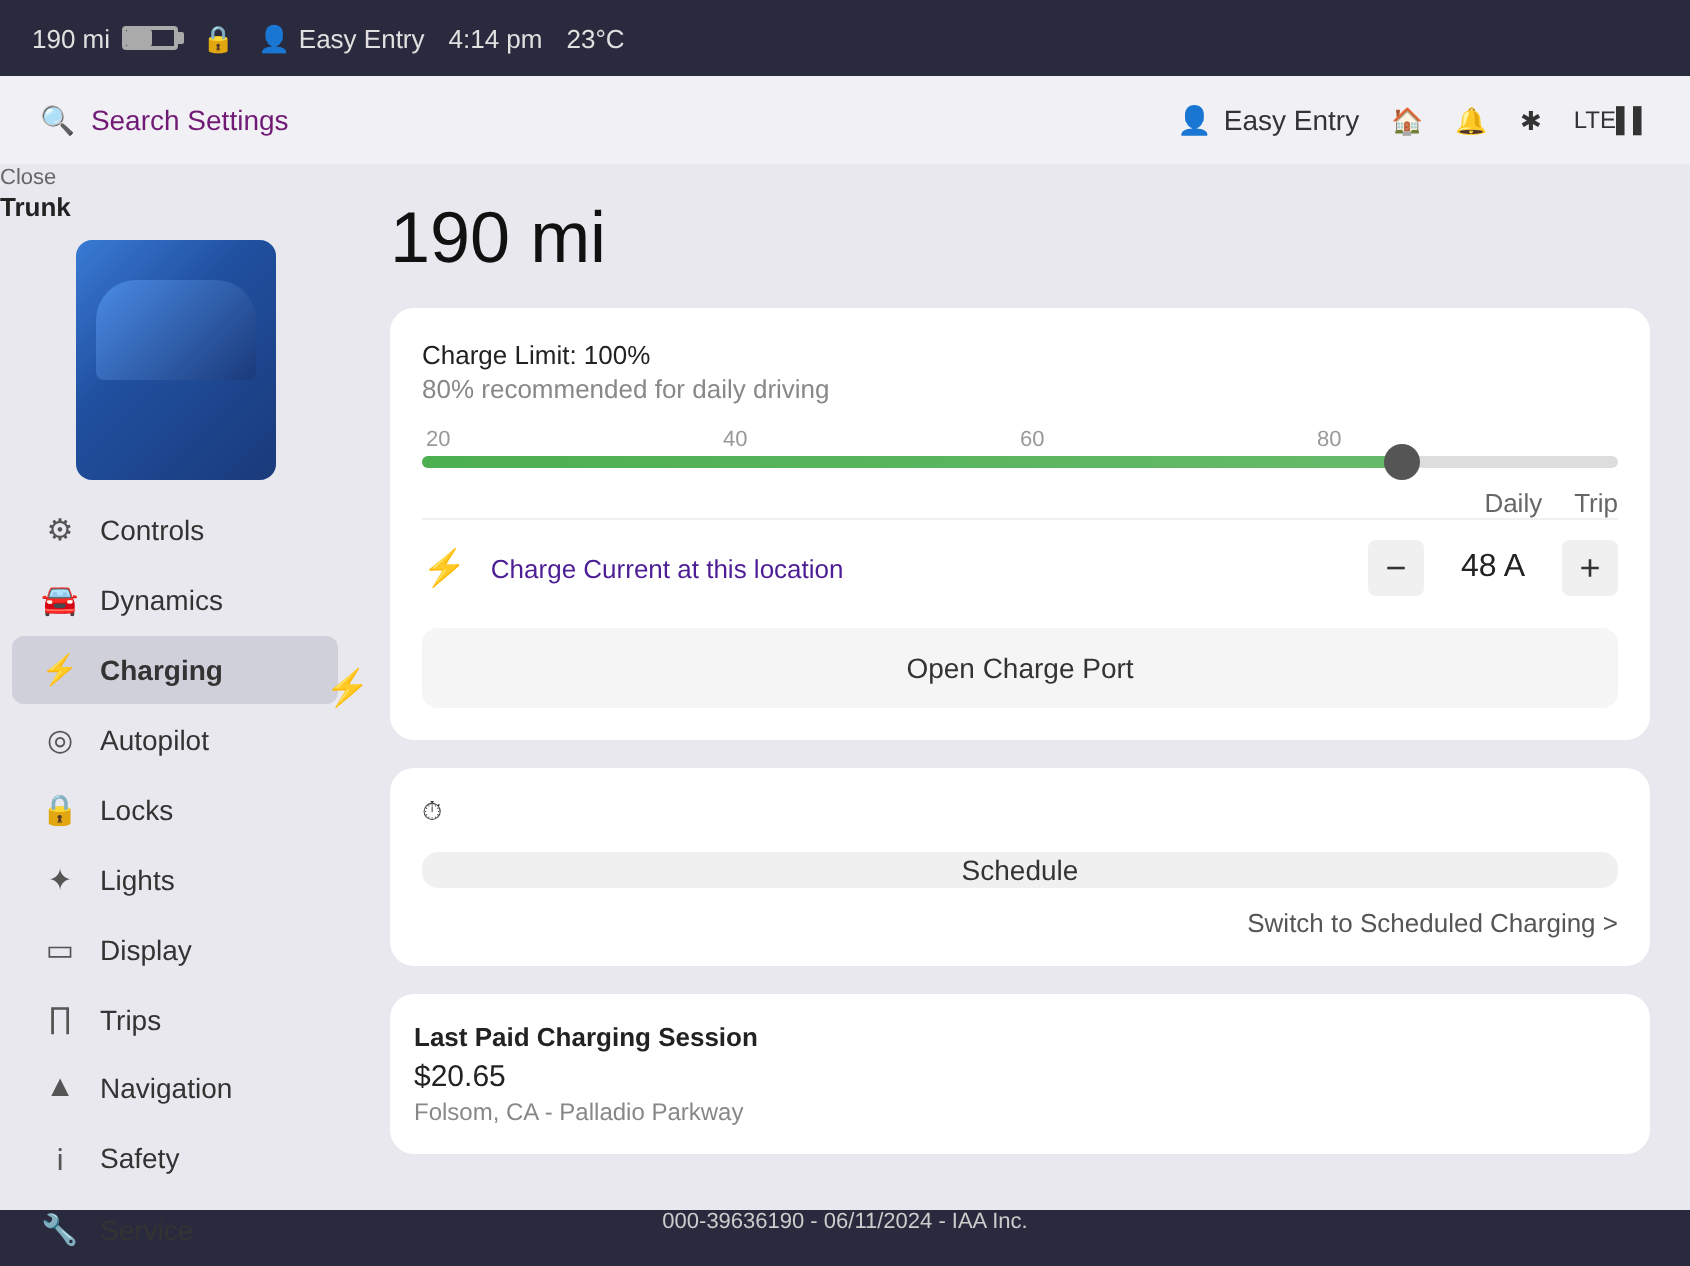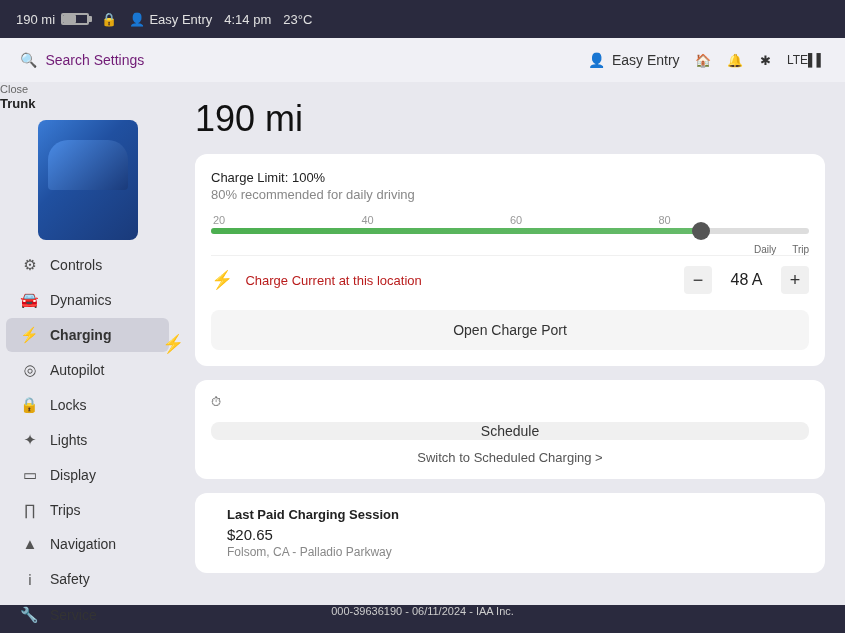--- a/index.html
+++ b/index.html
@@ -237,40 +237,40 @@
       justify-content: space-between;
       font-size: 11px;
       color: #999;
       margin-bottom: 2px;
       padding: 0 2px;
     }
     .slider-sublabels {
       display: flex;
       justify-content: flex-end;
       gap: 16px;
-      font-size: 10px;
+      font-size: 13px;
       color: #666;
       margin-top: 6px;
     }
 
     .charge-current-row {
       display: flex;
       align-items: center;
       gap: 12px;
       padding: 10px 0;
       border-top: 1px solid #f0f0f0;
     }
     .charge-current-icon {
       font-size: 18px;
       color: #ffd700;
     }
     .charge-current-label {
       font-size: 13px;
       font-weight: 500;
-      color: #b91c1c;
+      color: #4c1d95;
       flex: 1;
     }
     .current-control {
       display: flex;
       align-items: center;
       gap: 12px;
     }
     .current-btn {
       width: 28px;
       height: 28px;
@@ -327,27 +327,27 @@
       border-radius: 8px;
       font-size: 14px;
       font-weight: 500;
       color: #333;
       cursor: pointer;
       margin-bottom: 10px;
     }
     .switch-link {
       font-size: 13px;
       color: #555;
-      text-align: center;
+      text-align: right;
     }
 
     .last-session {
       background: white;
       border-radius: 12px;
-      padding: 14px 32px;
+      padding: 14px 12px;
     }
     .last-session-title {
       font-size: 13px;
       font-weight: 600;
       color: #222;
       margin-bottom: 4px;
     }
     .last-session-amount {
       font-size: 15px;
       font-weight: 500;

